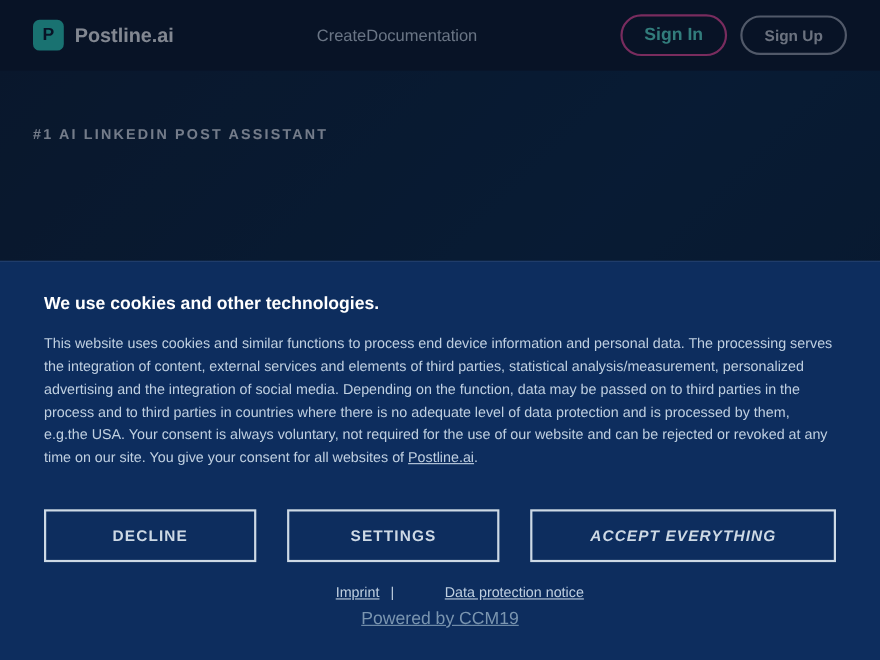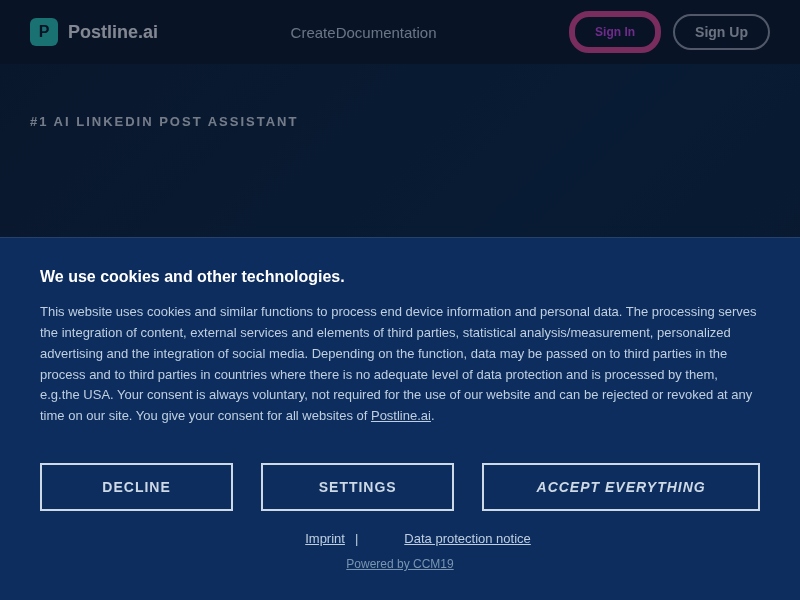--- a/index.html
+++ b/index.html
@@ -51,24 +51,24 @@
 
     .navbar-right {
       display: flex;
       align-items: center;
       gap: 12px;
     }
 
     .btn-signin {
       padding: 8px 20px;
       border-radius: 20px;
-      border: 6px solid #ec4899;
-      background: transparent;
-      color: #d946ef;
-      font-size: 12px;
+      border: 2px solid #ec4899;
+      background: transparent;
+      color: #5eead4;
+      font-size: 16px;
       font-weight: 600;
       cursor: pointer;
     }
 
     .btn-signup {
       padding: 8px 20px;
       border-radius: 20px;
       border: 2px solid #9ca3af;
       background: transparent;
       color: #d1d5db;
@@ -200,21 +200,21 @@
       text-decoration: underline;
       cursor: pointer;
       margin-left: 36px;
     }
 
     .cookie-footer-links .separator {
       color: #bfcfe0;
     }
 
     .powered-by {
-      font-size: 12px;
+      font-size: 16px;
       color: #7a95b0;
       text-decoration: underline;
       cursor: pointer;
     }
 
     
     .logo-p {
       display: inline-flex;
       align-items: center;
       justify-content: center;

